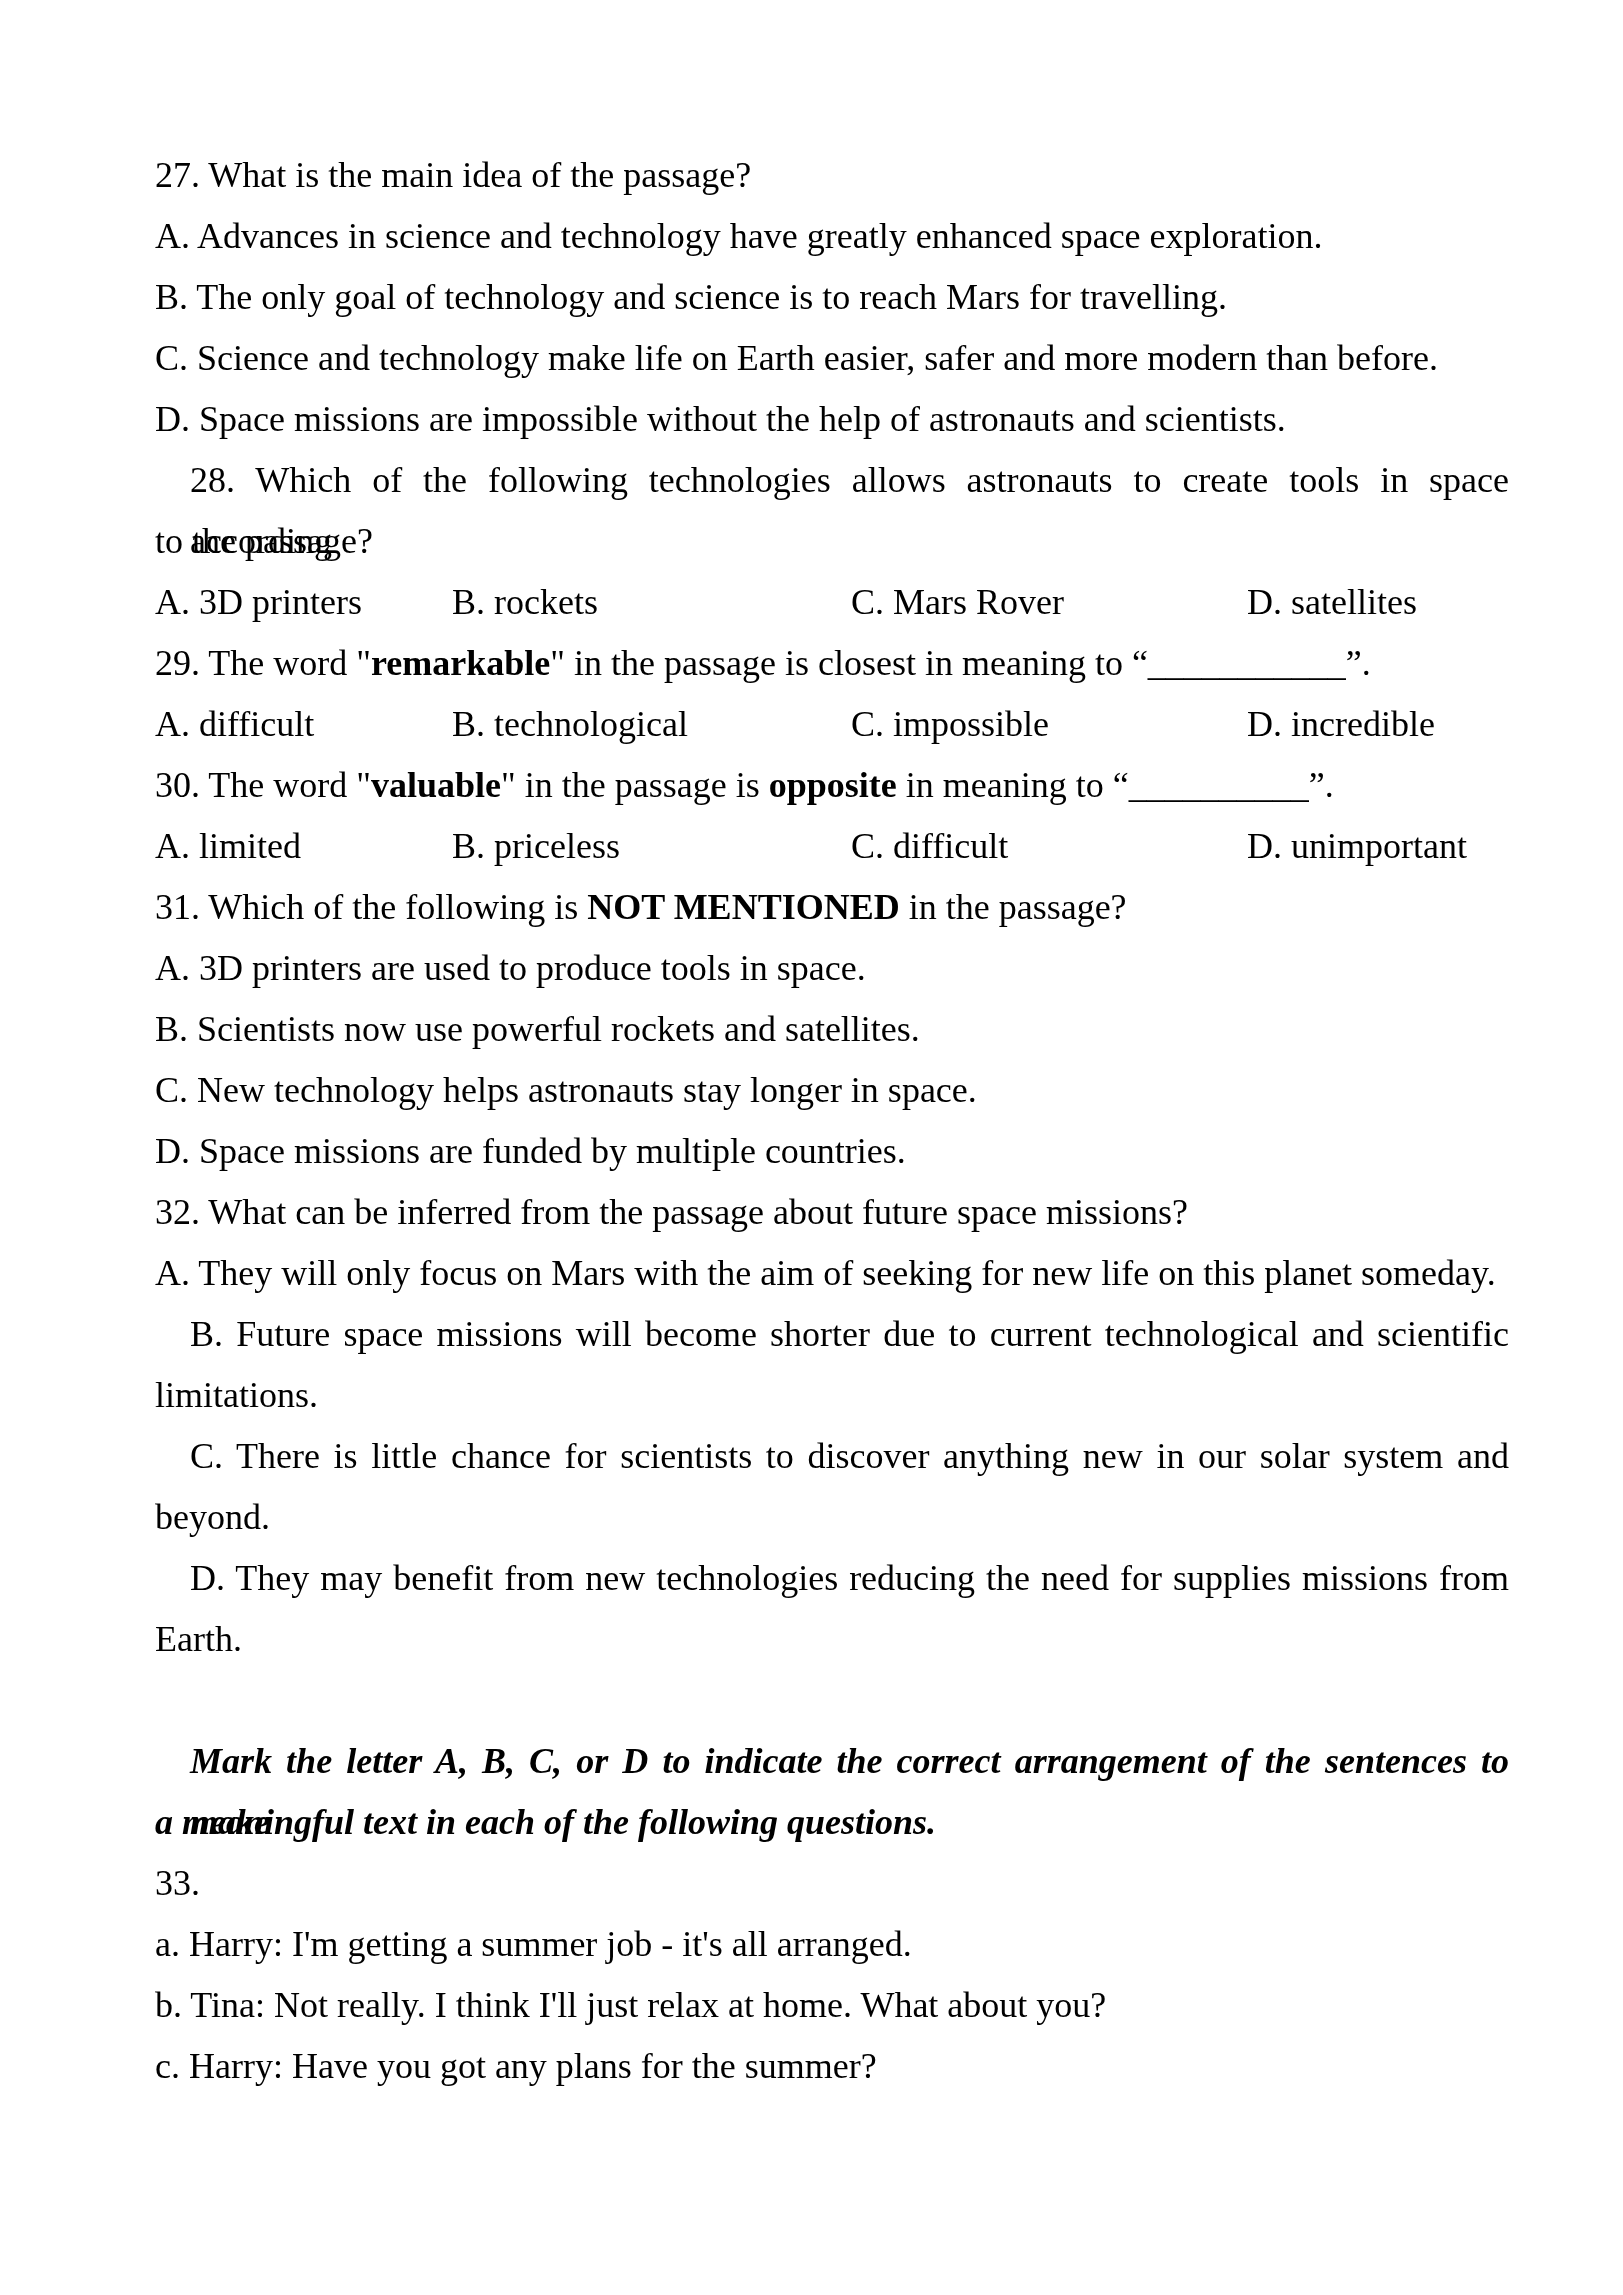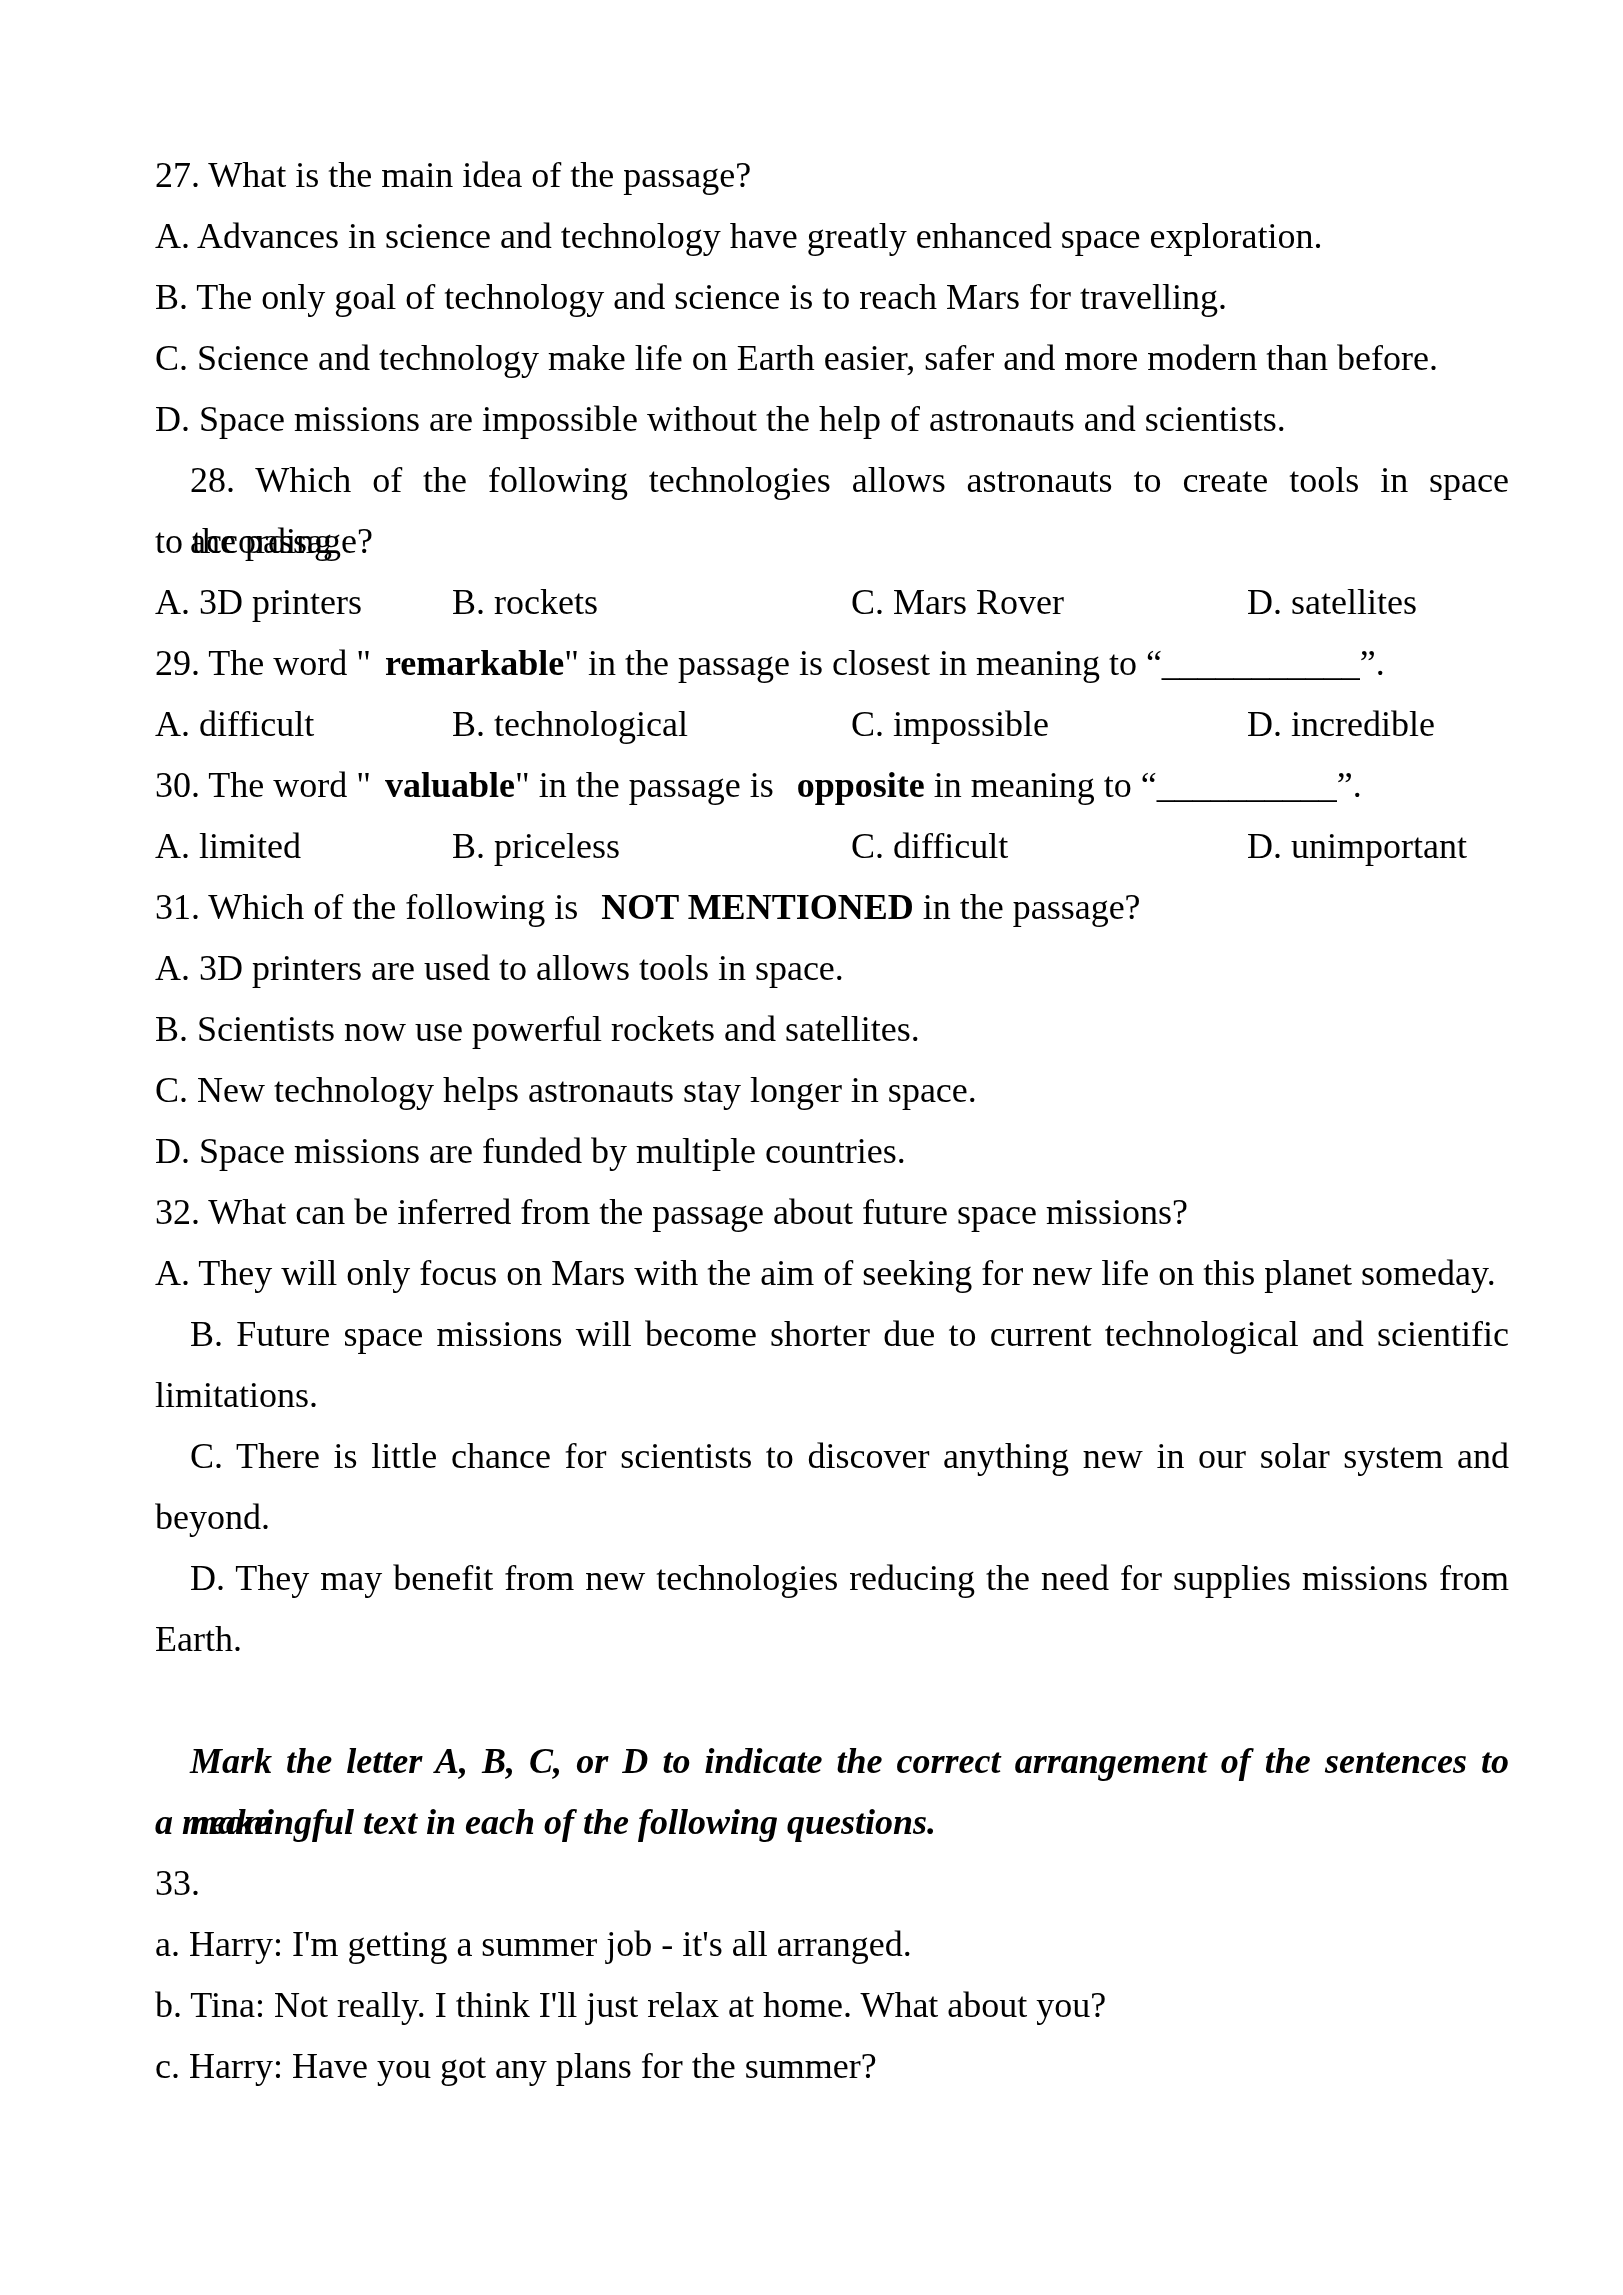--- a/index.html
+++ b/index.html
@@ -44,21 +44,21 @@
       white-space: nowrap;
     }
     .opts span.opt {
       position: absolute;
       top: 0;
     }
     .opts .c0 { left: 0px; }
     .opts .c1 { left: 297px; }
     .opts .c2 { left: 696px; }
     .opts .c3 { left: 1092px; }
-    b { font-weight: bold; margin-left: 14px; }
+    b { font-weight: bold; }
     .instr {
       font-weight: bold;
       font-style: italic;
     }
   </style>
 </head>
 <body>
 
 <div class="page">
 
@@ -96,21 +96,21 @@
     <div class="opts">
       <span class="opt c0">A. limited</span>
       <span class="opt c1">B. priceless</span>
       <span class="opt c2">C. difficult</span>
       <span class="opt c3">D. unimportant</span>
     </div>
   </section>
 
   <section>
     <div class="line"><span>31. Which of the following is </span><b>NOT MENTIONED</b><span> in the passage?</span></div>
-    <div class="line">A. 3D printers are used to allows tools in space.</div>
+    <div class="line">A. 3D printers are used to produce tools in space.</div>
     <div class="line">B. Scientists now use powerful rockets and satellites.</div>
     <div class="line">C. New technology helps astronauts stay longer in space.</div>
     <div class="line">D. Space missions are funded by multiple countries.</div>
   </section>
 
   <section>
     <div class="line">32. What can be inferred from the passage about future space missions?</div>
     <div class="line">A. They will only focus on Mars with the aim of seeking for new life on this planet someday.</div>
     <div class="justify">B. Future space missions will become shorter due to current technological and scientific</div>
     <div class="line">limitations.</div>

